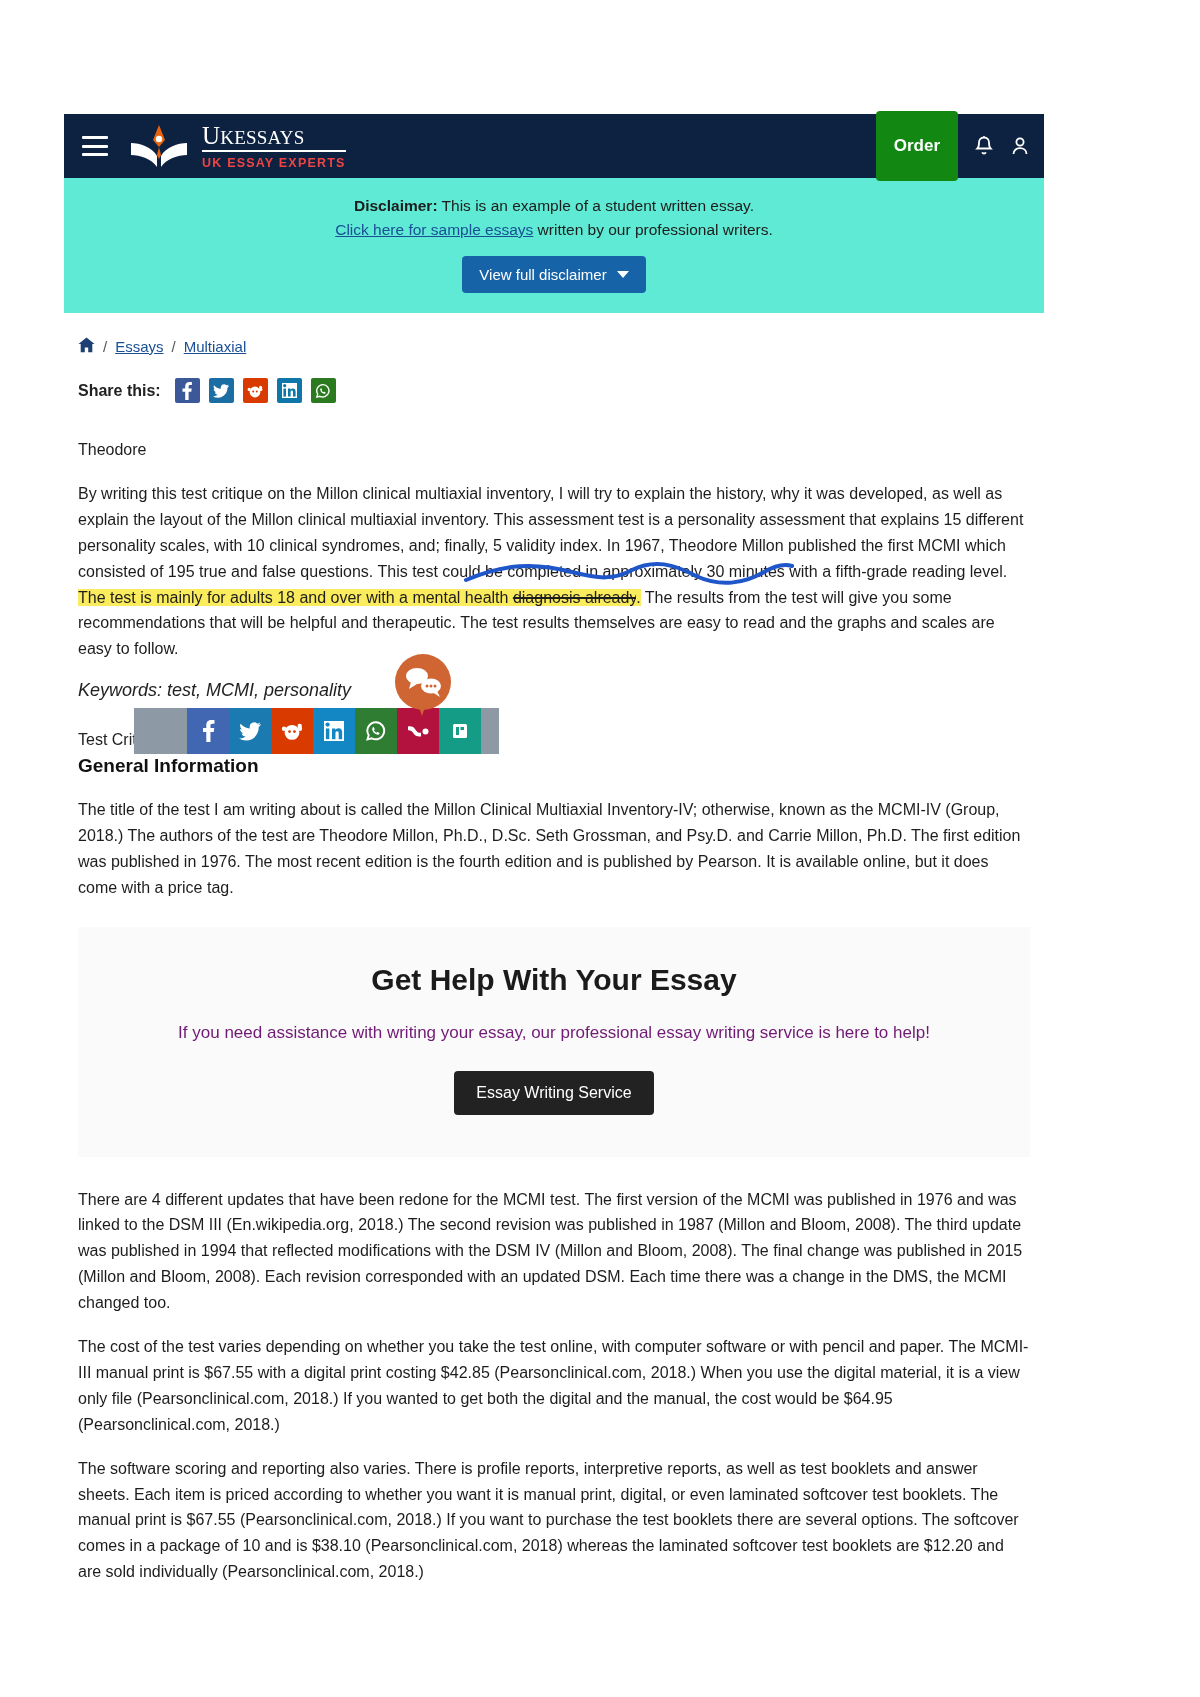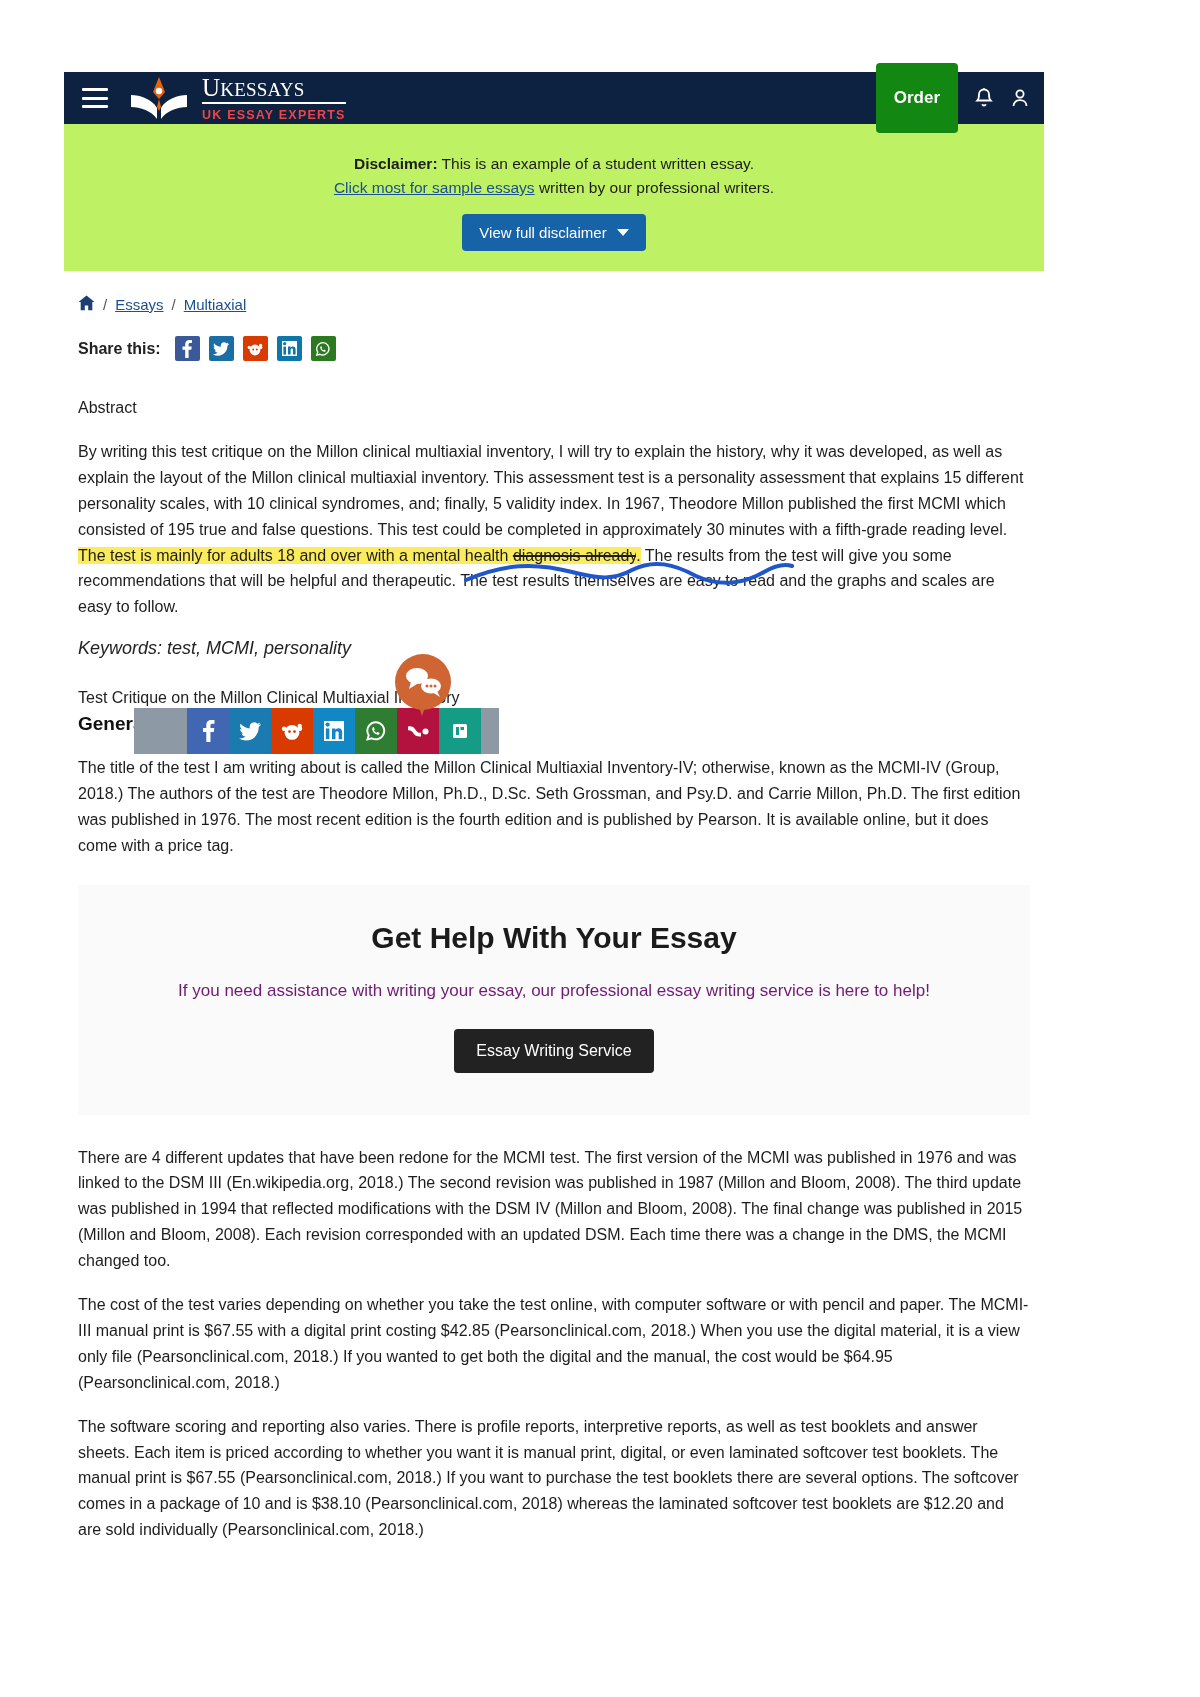--- a/index.html
+++ b/index.html
@@ -16,25 +16,26 @@
   
   .page {
     position:absolute;
     left:64px; top:72px;
     width:980px;
     background:#fff;
   }
 
   
   .site-header {
-    height:52px;
+    height:64px;
     background:#0d2240;
     display:flex;
     align-items:center;
     padding:0 14px 0 18px;
+    margin-top:42px;
   }
   .hamburger {
     width:26px; height:20px;
     display:flex; flex-direction:column; justify-content:space-between;
     cursor:pointer;
     margin-right:18px;
   }
   .hamburger span { display:block; height:3px; background:#ffffff; border-radius:1px; }
 
   .brand { display:flex; align-items:center; gap:10px; }
@@ -67,23 +68,23 @@
     border:none;
     border-radius:4px;
     padding:25px 18px;
     cursor:pointer;
     font-family:"Liberation Sans", sans-serif;
   }
   .hicon { color:#fff; display:flex; align-items:center; cursor:pointer; }
 
   
   .disclaimer {
-    background:#bef264;
+    background:#5eead4;
     text-align:center;
-    padding:28px 20px 20px;
+    padding:16px 20px 20px;
     font-size:15.5px;
     color:#1c1c1c;
     line-height:1.55;
   }
   .disclaimer b { font-weight:700; }
   .disclaimer a { color:#1a4f94; text-decoration:underline; }
   .vfd-btn {
     margin-top:14px;
     display:inline-flex;
     align-items:center;
@@ -212,21 +213,21 @@
         </svg>
       </span>
     </div>
   </div>
 
   <div class="disclaimer">
     <div>
       <b>Disclaimer:</b><span> This is an example of a student written essay.</span>
     </div>
     <div>
-      <a href="#">Click most for sample essays</a><span> written by our professional writers.</span>
+      <a href="#">Click here for sample essays</a><span> written by our professional writers.</span>
     </div>
     <button class="vfd-btn">
       <span>View full disclaimer</span>
       <span class="caret"></span>
     </button>
   </div>
 
   <div class="content">
 
     <div class="breadcrumb">
@@ -272,21 +273,21 @@
           </svg>
       </span>
       <span class="sq" style="background:#2c7a1f">
         <svg width="16" height="16" viewBox="0 0 16 16" fill="none" stroke="#fff" stroke-width="1.4">
             <path d="M8 1.6a6.2 6.2 0 00-5.3 9.5l-.9 3 3.1-.8A6.2 6.2 0 108 1.6z"></path>
             <path d="M5.7 5.2c.2-.1.6-.1.8.3l.5 1c.1.3 0 .5-.2.7l-.3.3c.4.9 1.1 1.5 1.9 1.8l.3-.4c.2-.2.4-.2.6-.1l1 .4c.3.1.4.4.3.7-.2.6-.8 1-1.4.9-2-.3-3.7-2-4-4 0-.7.3-1.3.5-1.6z" fill="#fff" stroke="none"></path>
           </svg>
       </span>
     </div>
 
-    <div class="abstract-label">Abstract</div>
+    <div class="abstract-label">Theodore</div>
 
     <p class="body"><span>By writing this test critique on the Millon clinical multiaxial inventory, I will try to explain the history, why it was developed, as well as explain the layout of the Millon clinical multiaxial inventory. This assessment test is a personality assessment that explains 15 different personality scales, with 10 clinical syndromes, and; finally, 5 validity index. In 1967, Theodore Millon published the first MCMI which consisted of 195 true and false questions. This test could be completed in approximately 30 minutes with a fifth-grade reading level. </span><span class="hl">The test is mainly for adults 18 and over with a mental health </span><span class="hl struck">diagnosis already</span><span class="hl">.</span><span> The results from the test will give you some recommendations that will be helpful and therapeutic. The test results themselves are easy to read and the graphs and scales are easy to follow.</span></p>
 
     <p class="kw">Keywords: test, MCMI, personality</p>
 
     <p class="essay-title">Test Critique on the Millon Clinical Multiaxial Inventory</p>
 
     <h2 class="section-title">General Information</h2>
 
     <p class="body">The title of the test I am writing about is called the Millon Clinical Multiaxial Inventory-IV; otherwise, known as the MCMI-IV (Group, 2018.) The authors of the test are Theodore Millon, Ph.D., D.Sc. Seth Grossman, and Psy.D. and Carrie Millon, Ph.D. The first edition was published in 1976. The most recent edition is the fourth edition and is published by Pearson. It is available online, but it does come with a price tag.</p>

